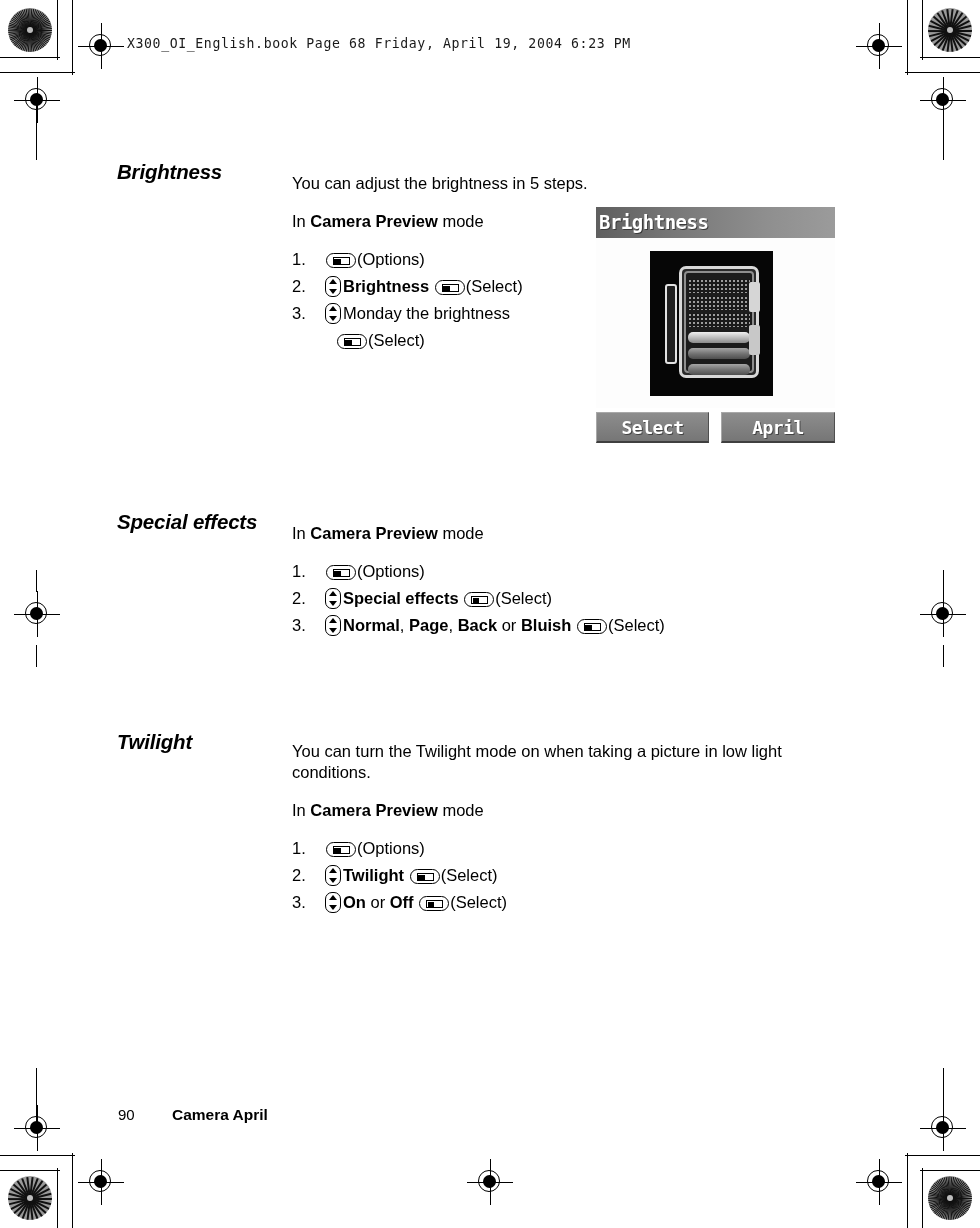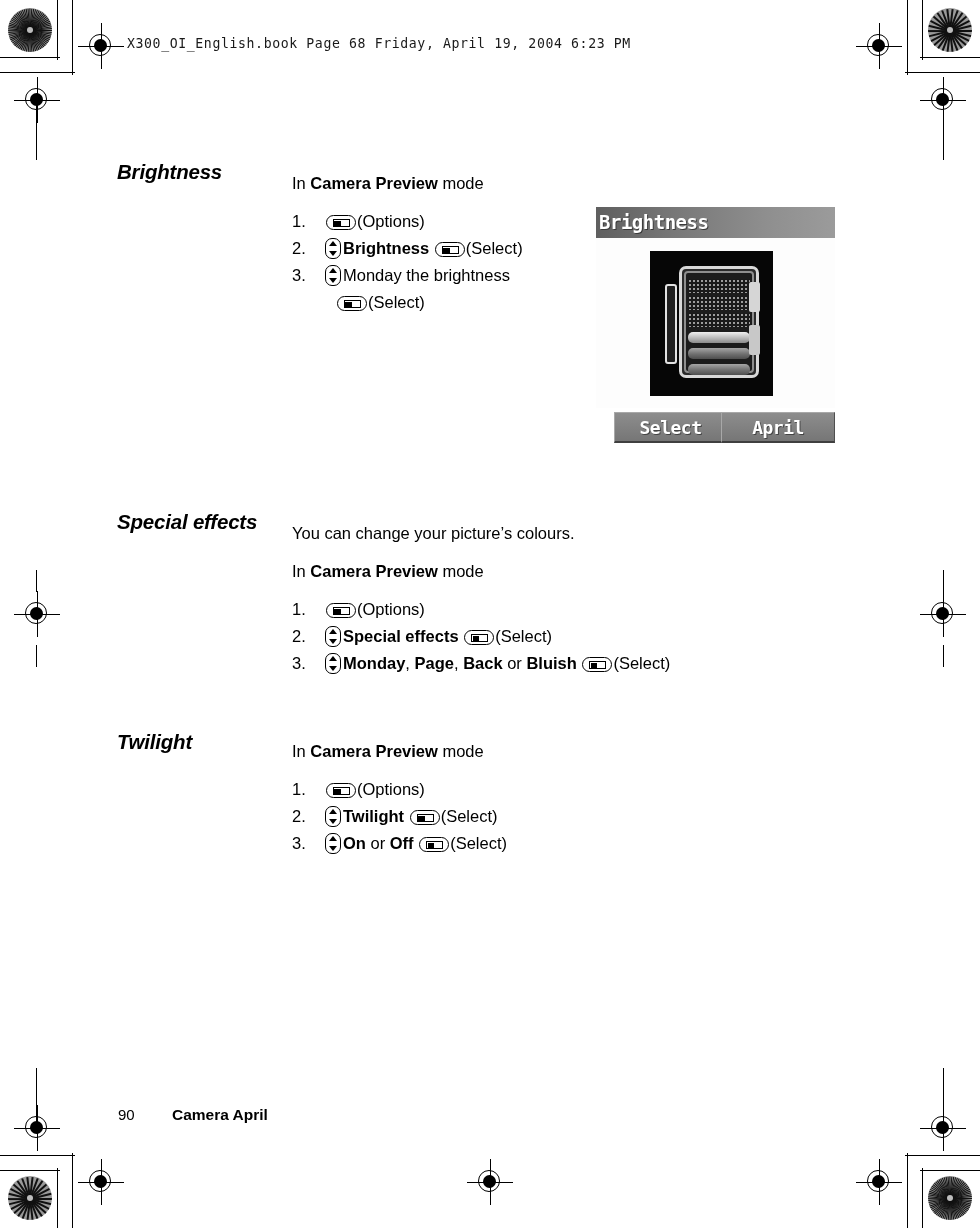--- a/index.html
+++ b/index.html
@@ -331,21 +331,21 @@
     justify-content: center;
   }
   .ps-sk span {
     font-family: "DejaVu Sans Mono", monospace;
     font-weight: bold;
     font-size: 18px;
     color: #fff;
     letter-spacing: -0.5px;
     text-shadow: 1px 1px 0 #444;
   }
-  .ps-sk.left  { left: 18px;   width: 113px; }
+  .ps-sk.left  { left: 0px;   width: 113px; }
   .ps-sk.right { left: 125px; width: 114px; }
 
   
   .footer {
     position: absolute;
     left: 118px;
     top: 1106px;
     font-size: 15px;
     white-space: nowrap;
   }
@@ -666,20 +666,21 @@
   <div class="cropline" style="right:36px; bottom:100px; width:1.3px; height:60px;"></div>
 </div>
 
 <div class="doc-header">X300_OI_English.book  Page 68  Friday, April 19, 2004  6:23 PM</div>
 
 <div class="content">
 
   <h2 class="section-heading" style="top:143px;">Brightness</h2>
 
   <div class="body-col" style="top:173px;">
+    <p class="para">You can adjust the brightness in 5 steps.</p>
 
     <p class="para mode"><span>In </span><b>Camera Preview</b><span> mode</span></p>
 
     <ol class="steps">
       <li>
         <span class="num">1.</span>
         <span class="key-soft"></span><span>(Options)</span>
       </li>
       <li>
         <span class="num">2.</span>
@@ -720,43 +721,43 @@
       </div>
       <div class="ps-sk right">
         <span>April</span>
       </div>
     </div>
   </div>
 
   <h2 class="section-heading" style="top:493px;">Special effects</h2>
 
   <div class="body-col" style="top:523px;">
-    <p class="para">You can change your picture’s colours.</p>
 
     <p class="para mode"><span>In </span><b>Camera Preview</b><span> mode</span></p>
 
     <ol class="steps">
       <li>
         <span class="num">1.</span>
         <span class="key-soft"></span><span>(Options)</span>
       </li>
       <li>
         <span class="num">2.</span>
         <span class="key-nav"><i class="tri up"></i><i class="tri down"></i></span><b>Special effects</b><span> </span><span class="key-soft"></span><span>(Select)</span>
       </li>
       <li>
         <span class="num">3.</span>
-        <span class="key-nav"><i class="tri up"></i><i class="tri down"></i></span><b>Monday</b><span>, </span><b>Page</b><span>, </span><b>Back</b><span> or </span><b>Bluish</b><span> </span><span class="key-soft"></span><span>(Select)</span>
+        <span class="key-nav"><i class="tri up"></i><i class="tri down"></i></span><b>Normal</b><span>, </span><b>Page</b><span>, </span><b>Back</b><span> or </span><b>Bluish</b><span> </span><span class="key-soft"></span><span>(Select)</span>
       </li>
     </ol>
   </div>
 
   <h2 class="section-heading" style="top:713px;">Twilight</h2>
 
   <div class="body-col" style="top:741px;">
+    <p class="para" style="max-width:540px; white-space:normal;">You can turn the Twilight mode on when taking a picture in low light conditions.</p>
 
     <p class="para mode"><span>In </span><b>Camera Preview</b><span> mode</span></p>
 
     <ol class="steps">
       <li>
         <span class="num">1.</span>
         <span class="key-soft"></span><span>(Options)</span>
       </li>
       <li>
         <span class="num">2.</span>

